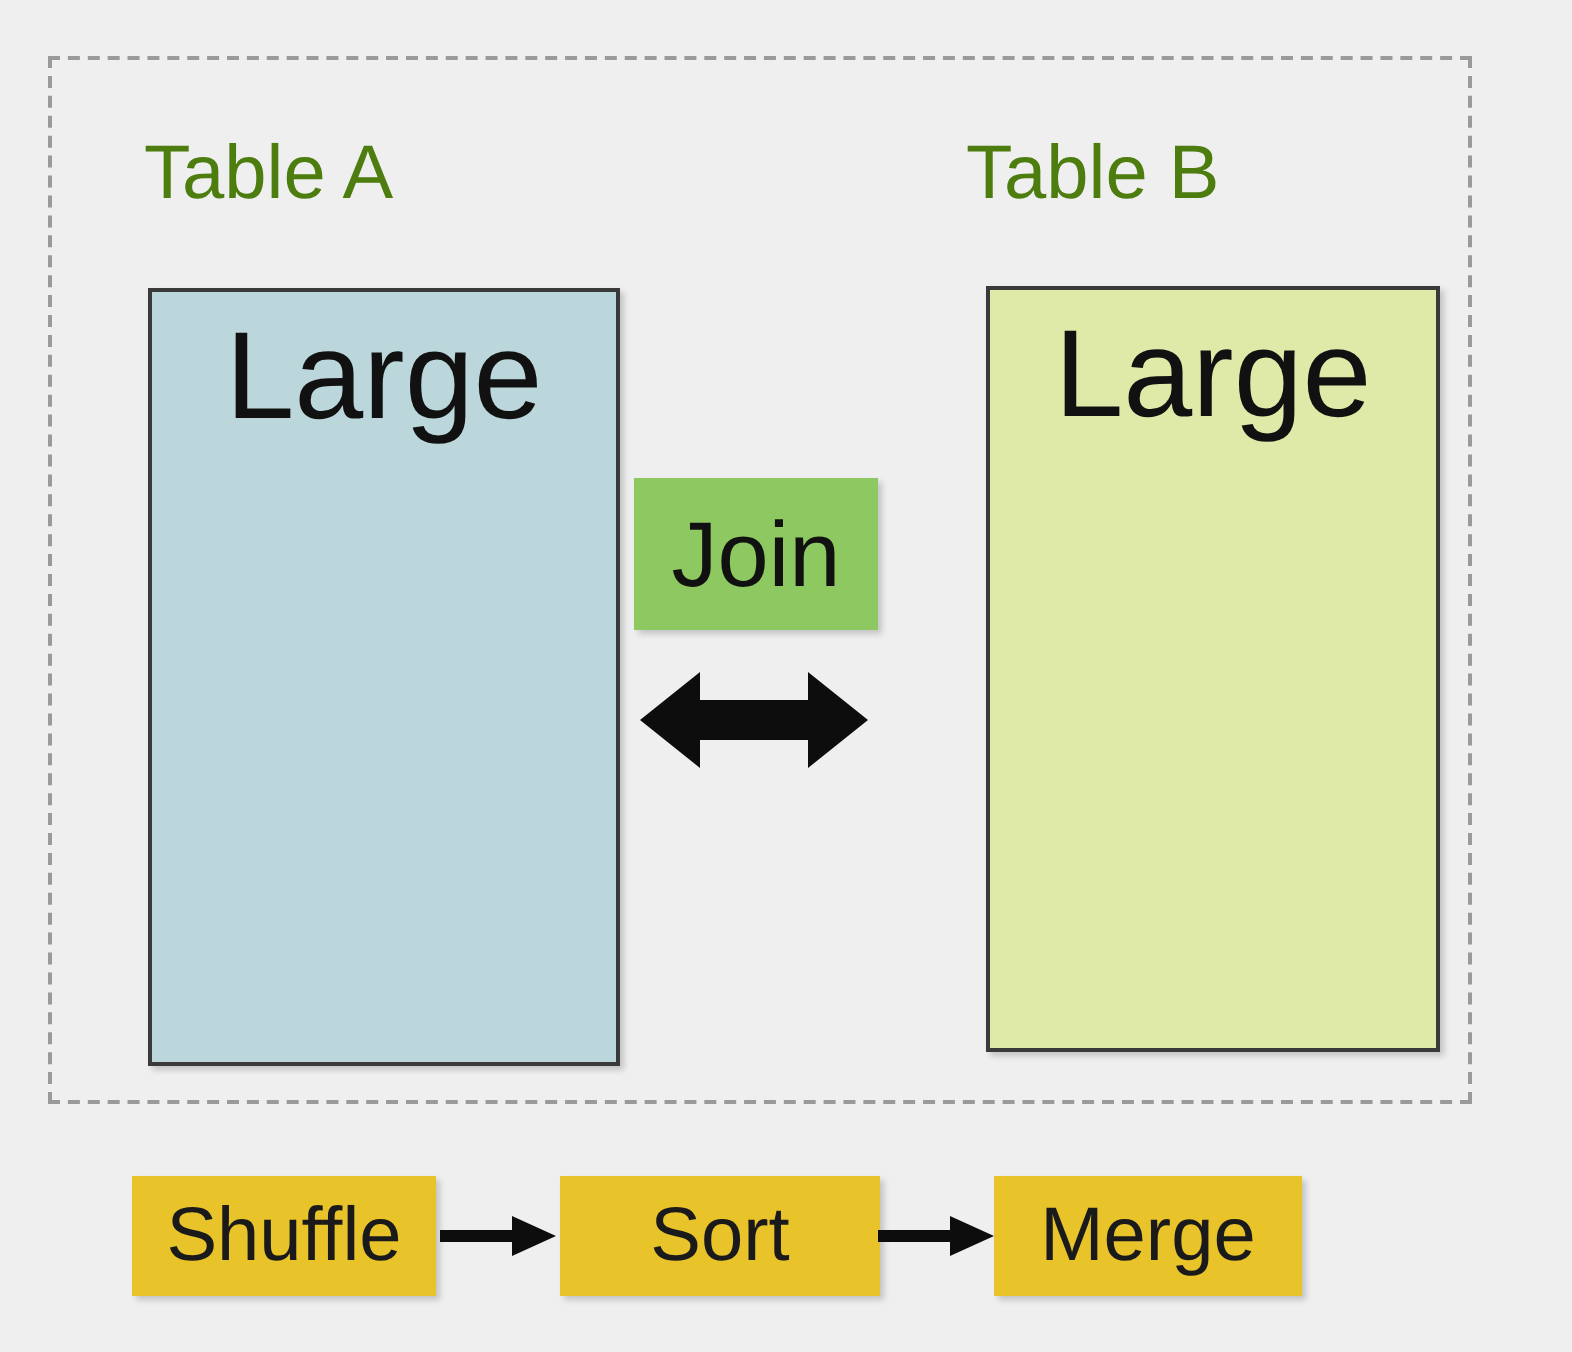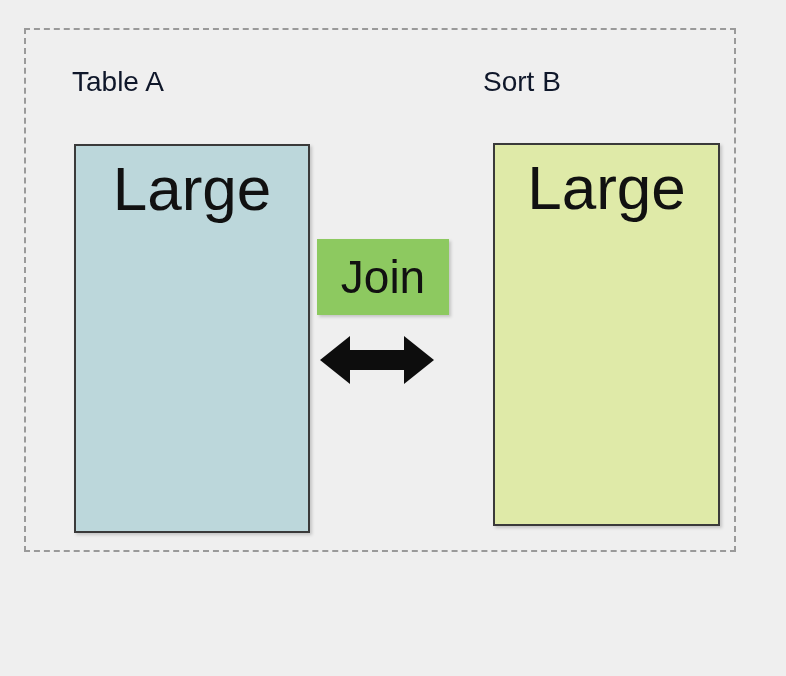--- a/index.html
+++ b/index.html
@@ -25,22 +25,22 @@
     top: 28px;
     width: 712px;
     height: 524px;
     border: 2px dashed #9a9a9a;
     box-sizing: border-box;
   }
 
   
   .table-caption {
     position: absolute;
-    font-size: 28px;
-    color: #0f172a;
+    font-size: 38px;
+    color: #4d7c0f;
     letter-spacing: 0px;
     line-height: 1;
     white-space: nowrap;
   }
   #caption-a { left: 72px; top: 68px; }
   #caption-b { left: 483px; top: 68px; }
 
   
   .table-box {
     position: absolute;
@@ -73,21 +73,21 @@
     color: #111111;
     line-height: 1;
     white-space: nowrap;
   }
 
   
   #join-badge {
     position: absolute;
     left: 317px;
     top: 239px;
-    width: 132px;
+    width: 122px;
     height: 76px;
     background: #8dc960;
     box-shadow: 2px 2px 3px rgba(0,0,0,0.18);
     display: flex;
     align-items: center;
     justify-content: center;
     font-size: 46px;
     color: #111111;
     line-height: 1;
   }
@@ -138,30 +138,49 @@
 </style>
 </head>
 <body>
 
 <div id="canvas">
 
   <div class="dashed-region"></div>
 
   <div class="table-caption" id="caption-a">Table A</div>
 
-  <div class="table-caption" id="caption-b">Sort B</div>
+  <div class="table-caption" id="caption-b">Table B</div>
 
   <div class="table-box" id="table-a-box">
     <div class="table-box-label">Large</div>
   </div>
 
   <div class="table-box" id="table-b-box">
     <div class="table-box-label">Large</div>
   </div>
 
   <div id="join-badge">Join</div>
 
   <svg id="join-arrow" viewBox="0 0 114 52">
     <polygon points="0,26 30,2 30,16 84,16 84,2 114,26 84,50 84,36 30,36 30,50" fill="#0d0d0d"></polygon>
   </svg>
 
+  <div id="pipeline">
+
+    <div class="pipeline-box" id="pipeline-box-0">Shuffle</div>
+
+    <svg class="pipeline-arrow" id="pipeline-arrow-0" viewBox="0 0 62 24">
+      <line x1="2" y1="12" x2="42" y2="12" stroke="#0d0d0d" stroke-width="6"></line>
+      <polygon points="38,2 60,12 38,22" fill="#0d0d0d"></polygon>
+    </svg>
+
+    <div class="pipeline-box" id="pipeline-box-1">Sort</div>
+
+    <svg class="pipeline-arrow" id="pipeline-arrow-1" viewBox="0 0 62 24">
+      <line x1="2" y1="12" x2="42" y2="12" stroke="#0d0d0d" stroke-width="6"></line>
+      <polygon points="38,2 60,12 38,22" fill="#0d0d0d"></polygon>
+    </svg>
+
+    <div class="pipeline-box" id="pipeline-box-2">Merge</div>
+
+  </div>
 
 </div>
 
 </body></html>

